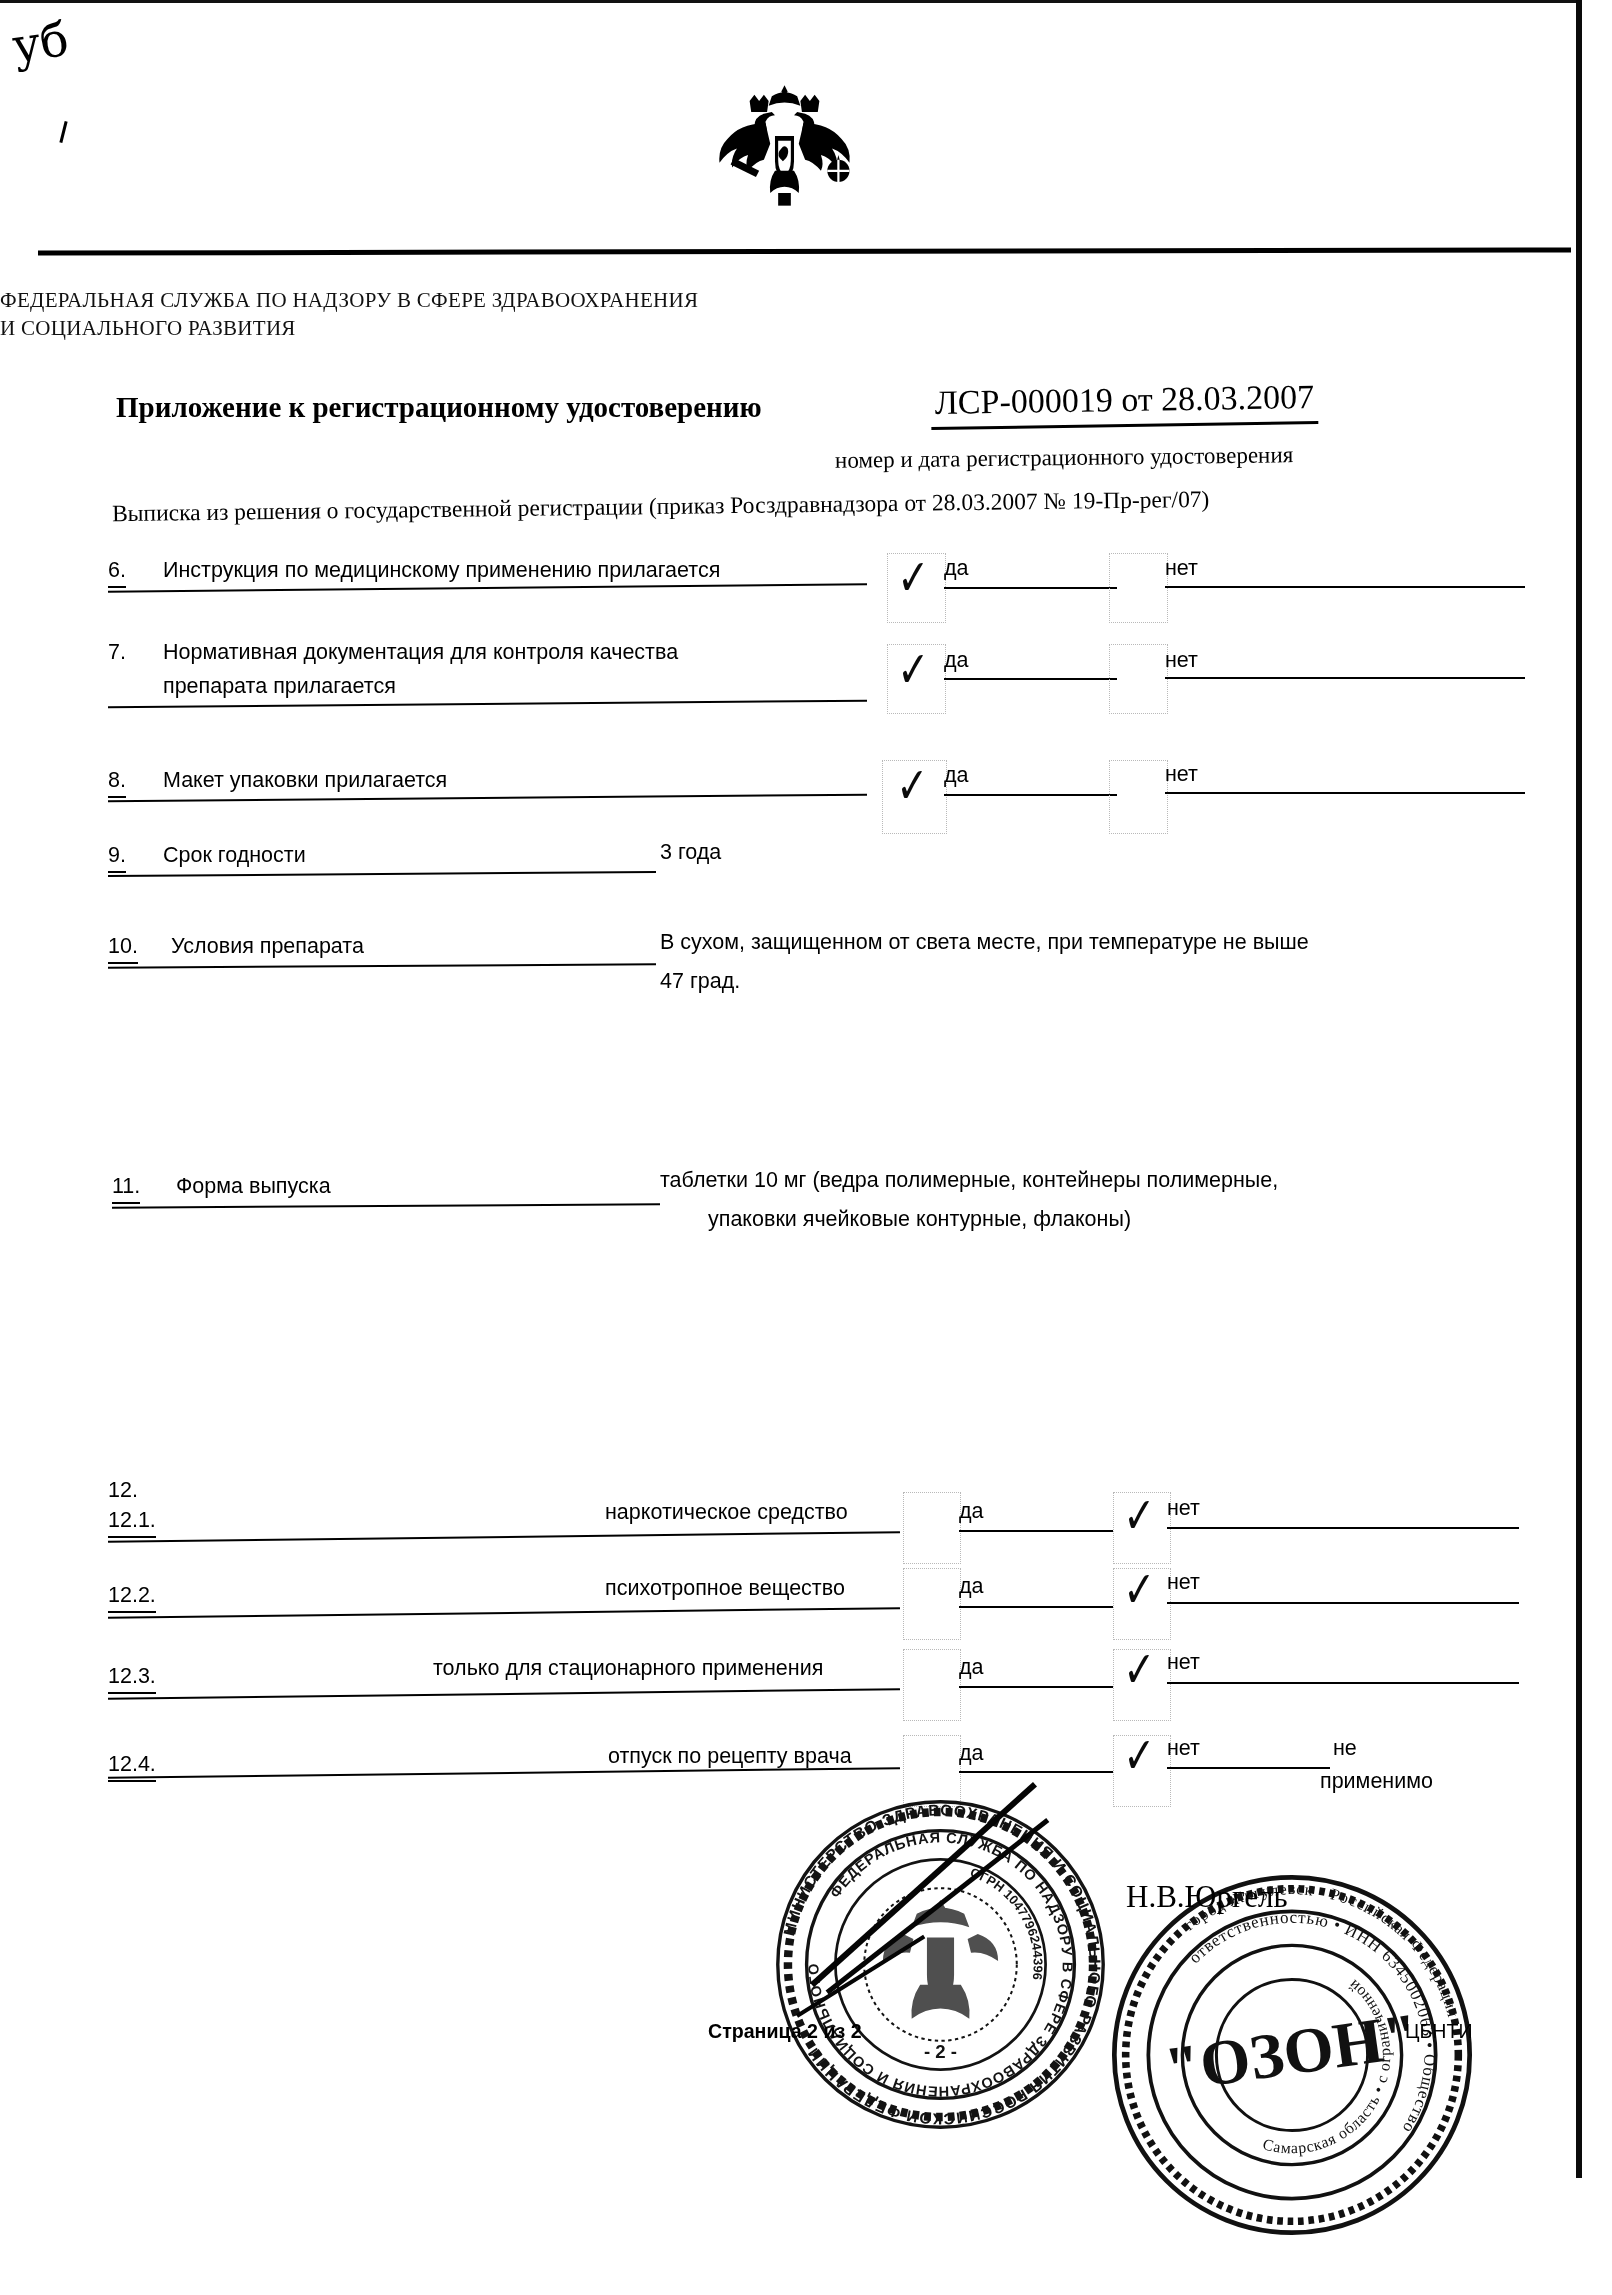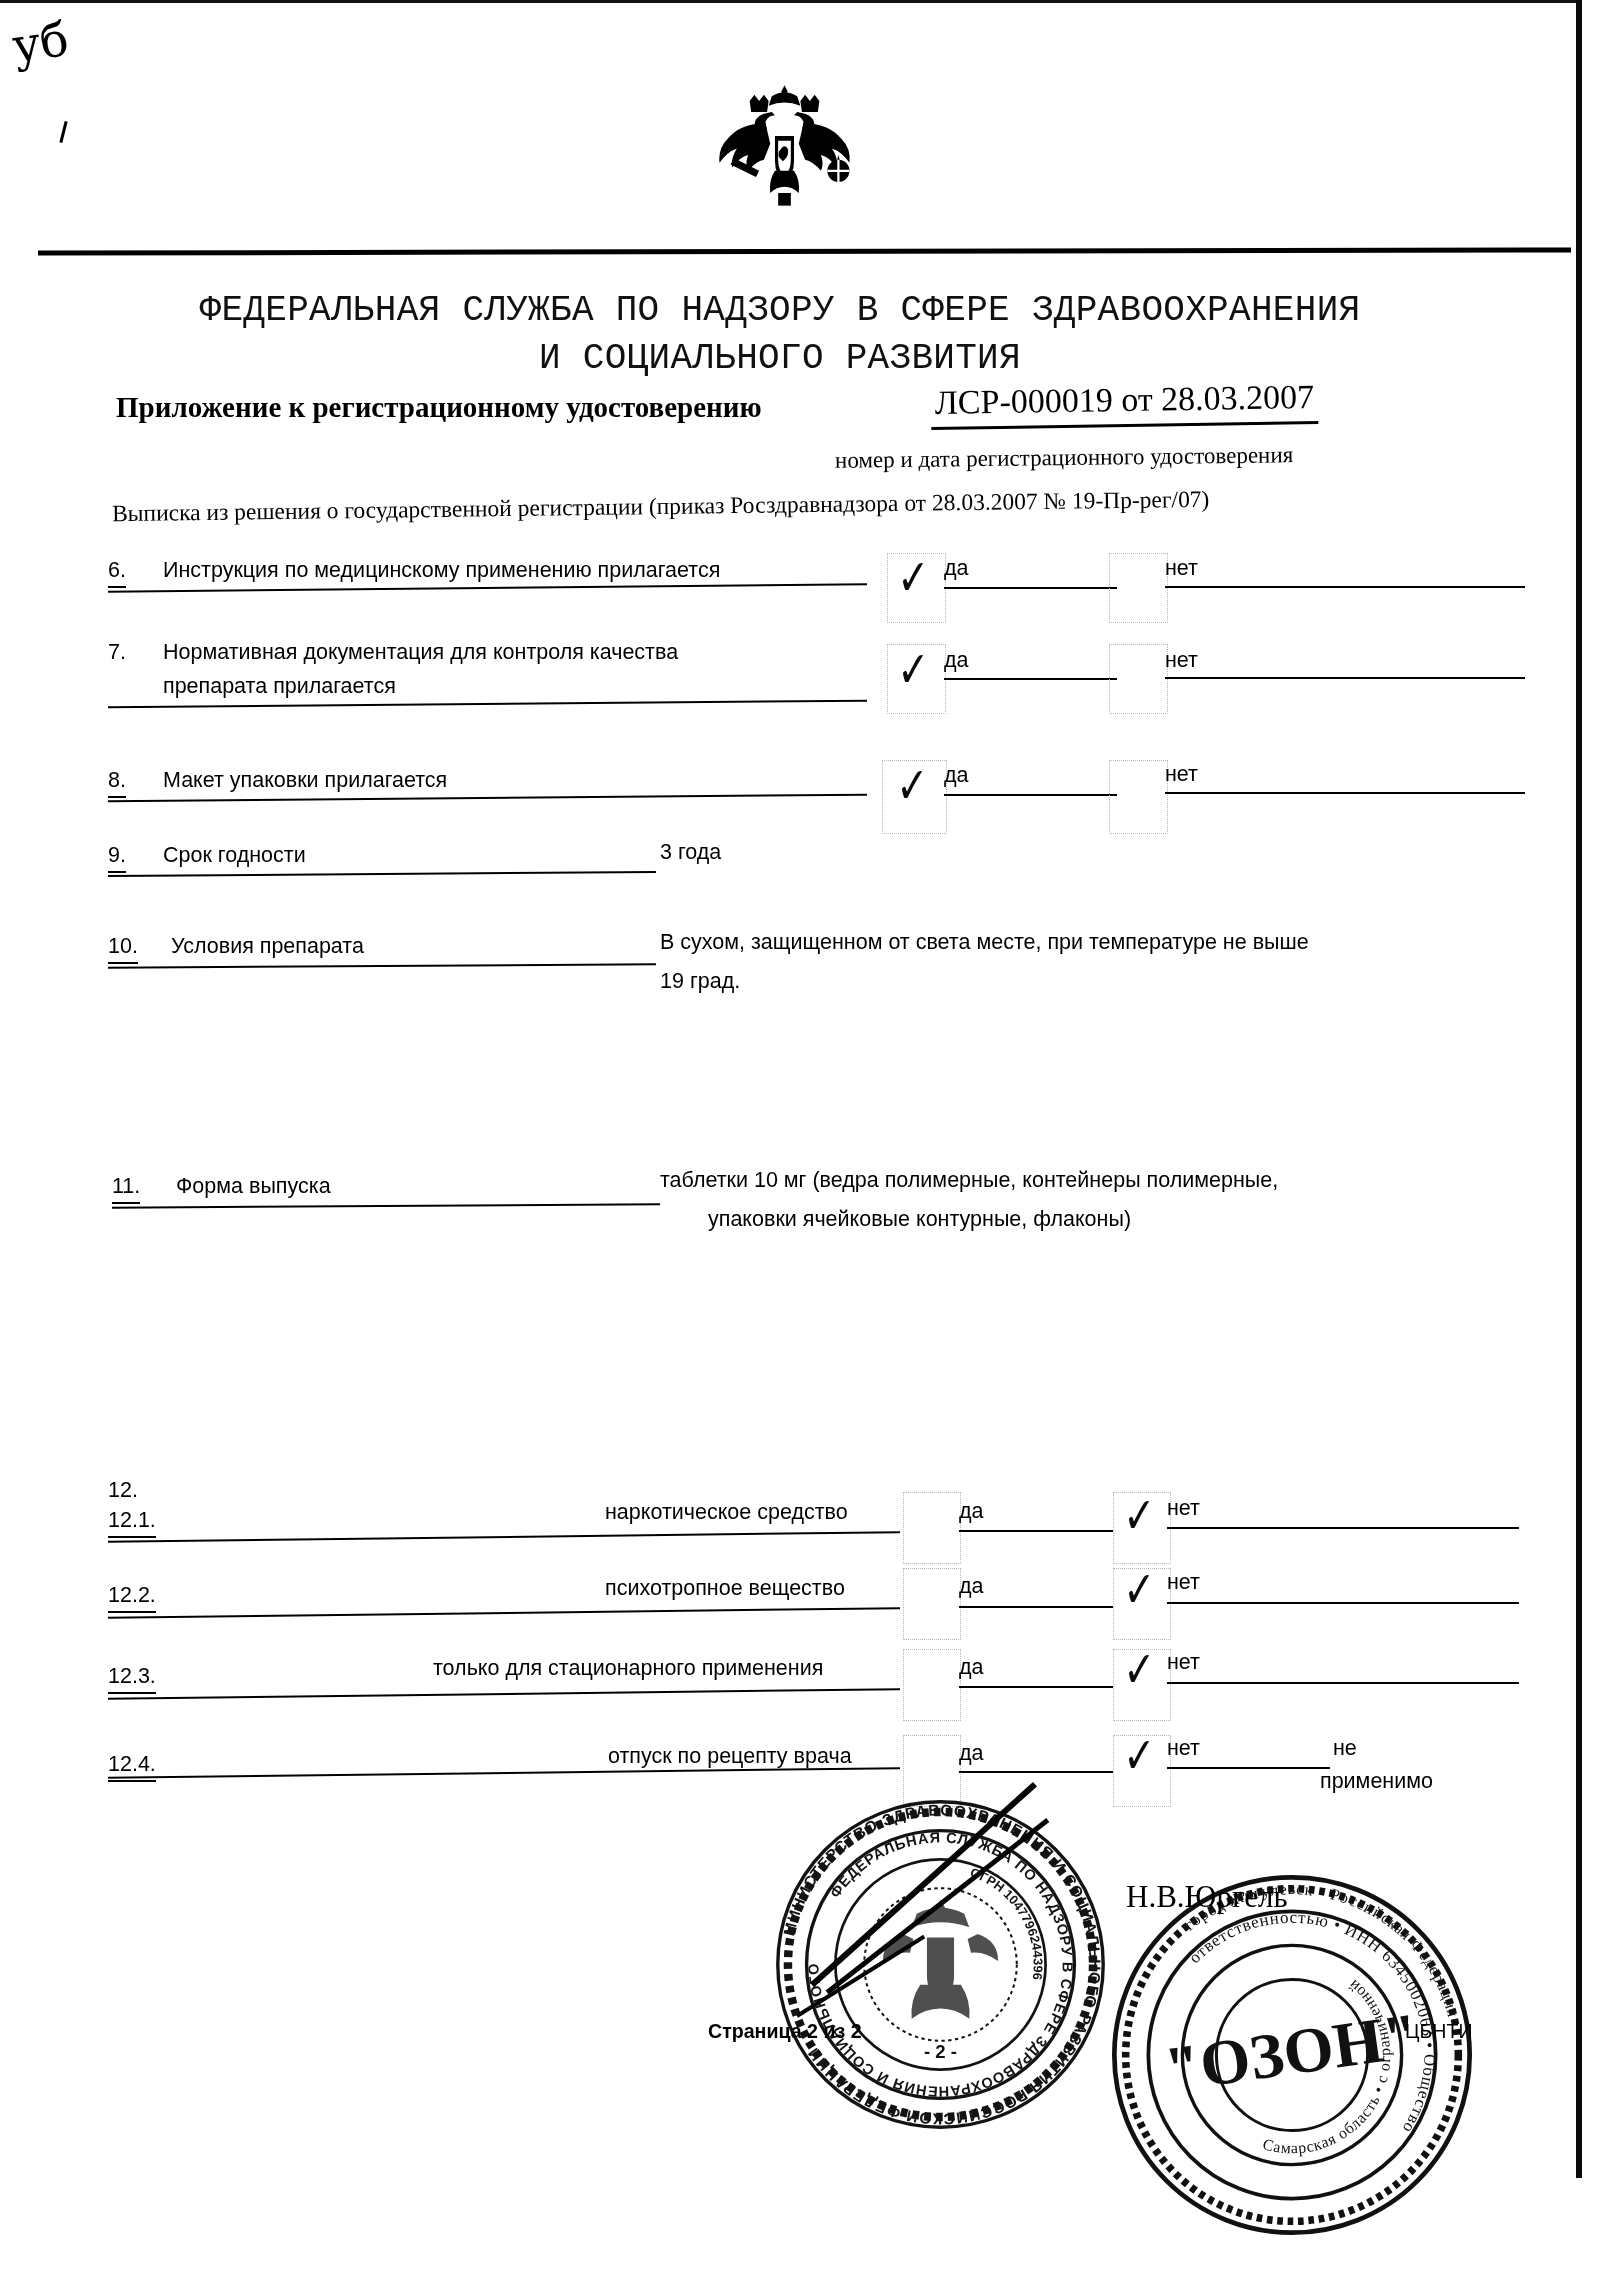--- a/index.html
+++ b/index.html
@@ -23,22 +23,22 @@
 
   
   .emblem{position:absolute;left:703px;top:82px;width:163px;height:130px;}
   .emblem svg{width:100%;height:100%;}
 
   .rule-top{position:absolute;left:38px;top:249px;width:1533px;height:4.6px;background:#000;
     transform:rotate(-0.12deg);}
 
   
   .org-title{
-    position:absolute;left:0;top:287px;width:1560px;text-align:center;
-    font-family:Liberation Mono, monospace;font-size:36px;letter-spacing:0.3px;
+    position:absolute;left:0;top:287px;width:1560px;text-align:left;
+    font-family:Liberation Serif, serif;font-size:21px;letter-spacing:0.3px;
     line-height:1.32;color:#111;
   }
   .org-title .l2{display:block;}
 
   .appl-row{position:absolute;left:0;top:386px;width:1560px;height:59px;}
   .appl-label{
     position:absolute;left:116px;top:5.2px;
     font-family:"Liberation Serif", serif;font-weight:bold;font-size:29px;
   }
   .reg-number{
@@ -177,21 +177,21 @@
 
   <div class="num" style="left:108px;top:843px;">9.</div>
   <div class="lbl" style="left:163px;top:843px;">Срок годности</div>
   <div class="dline" style="left:108px;top:873px;width:548px;transform:rotate(-0.4deg);"></div>
   <div class="val" style="left:660px;top:837px;">3 года</div>
 
   <div class="num" style="left:108px;top:934px;">10.</div>
   <div class="lbl" style="left:171px;top:934px;">Условия препарата</div>
   <div class="dline" style="left:108px;top:965px;width:548px;transform:rotate(-0.35deg);"></div>
   <div class="val" style="left:660px;top:927px;">В сухом, защищенном от света месте, при температуре не выше</div>
-  <div class="val" style="left:660px;top:966px;">19 град.</div>
+  <div class="val" style="left:660px;top:966px;">47 град.</div>
 
   <div class="num" style="left:112px;top:1174px;">11.</div>
   <div class="lbl" style="left:176px;top:1174px;">Форма выпуска</div>
   <div class="dline" style="left:112px;top:1205px;width:548px;transform:rotate(-0.35deg);"></div>
   <div class="val" style="left:660px;top:1165px;">таблетки 10 мг (ведра полимерные, контейнеры полимерные,</div>
   <div class="val" style="left:660px;top:1204px;margin-left:48px;">упаковки ячейковые контурные, флаконы)</div>
 
   <div class="num" style="left:108px;top:1478px;border-bottom:none;">12.</div>
 
   <div class="num" style="left:108px;top:1508px;">12.1.</div>

